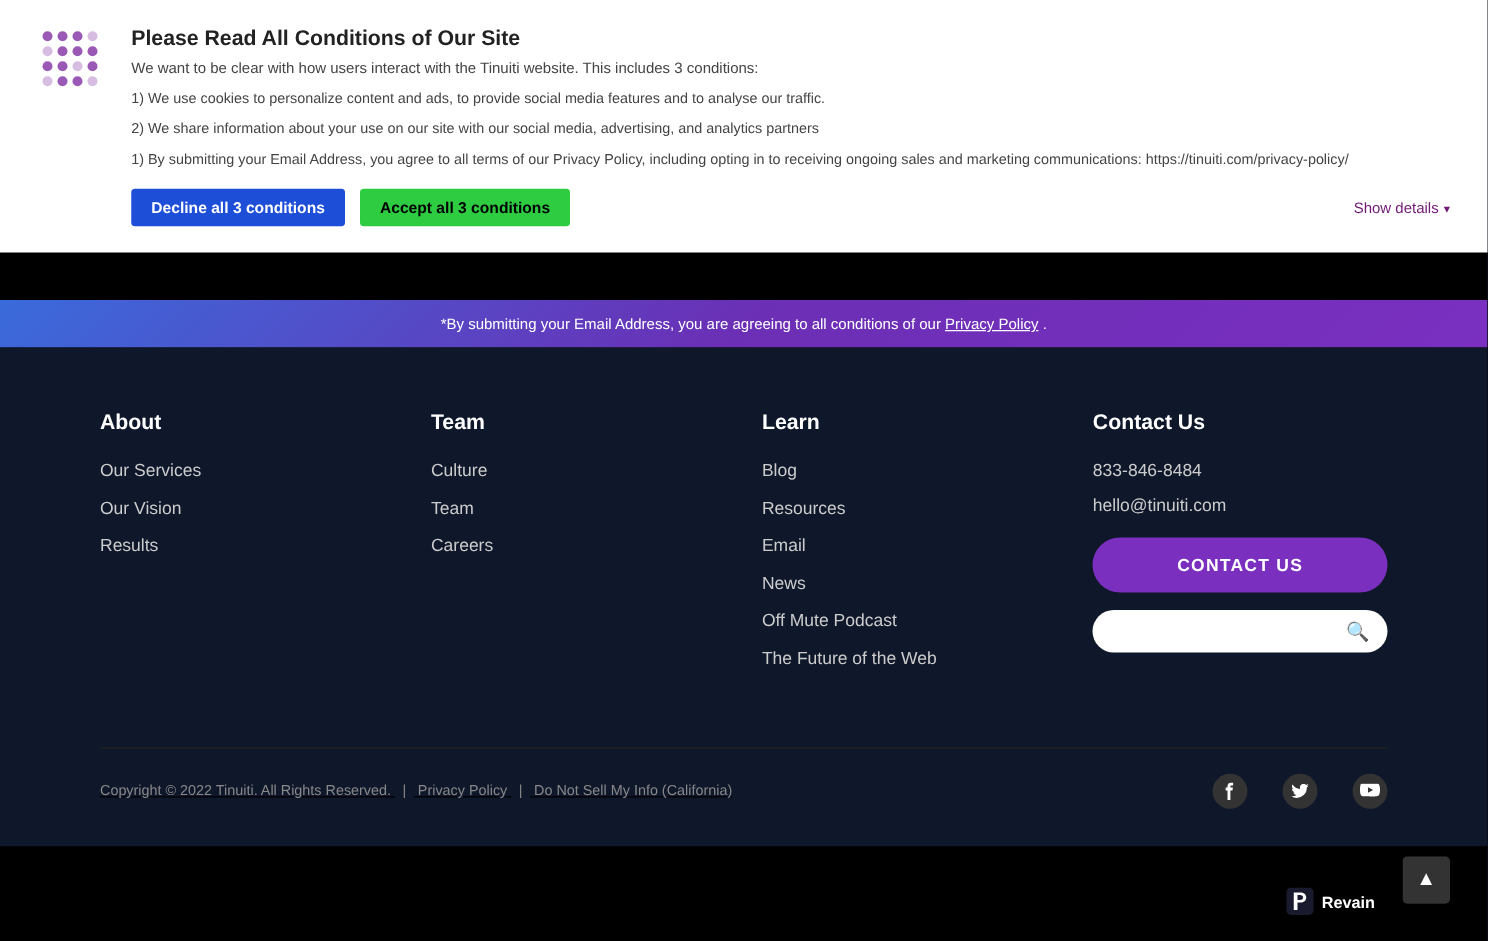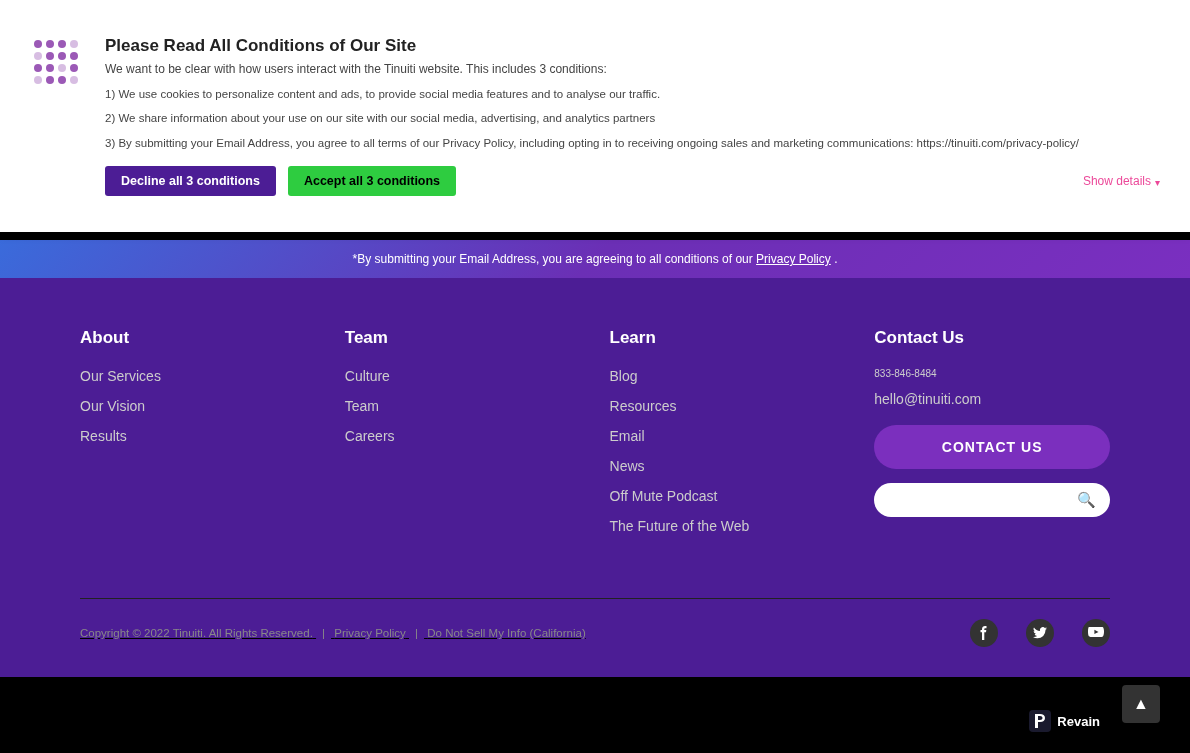--- a/index.html
+++ b/index.html
@@ -3,61 +3,61 @@
   <meta charset="utf-8">
   <style>
     * { margin: 0; padding: 0; box-sizing: border-box; }
     body { font-family: Arial, sans-serif; background: #000; width: 1190px; min-height: 753px; overflow-x: hidden; }
 
     
     .cookie-banner {
       position: absolute;
       top: 0; left: 0; right: 0;
       background: #fff;
-      padding: 36px 30px;
+      padding: 21px 30px;
       display: flex;
       gap: 20px;
       z-index: 100;
       box-shadow: 0 2px 10px rgba(0,0,0,0.2);
     }
     .cookie-logo {
       width: 55px;
       height: 55px;
       flex-shrink: 0;
       display: flex;
       align-items: center;
       justify-content: center;
     }
     .cookie-content { flex: 1; }
     .cookie-title { font-size: 17px; font-weight: bold; color: #222; margin-bottom: 6px; }
     .cookie-intro { font-size: 12px; color: #444; margin-bottom: 10px; }
     .cookie-condition { font-size: 11.5px; color: #444; margin-bottom: 7px; line-height: 1.5; }
     .cookie-actions { display: flex; align-items: center; gap: 12px; margin-top: 14px; }
     .btn-decline {
-      background: #4c1d95;
+      background: #1d4ed8;
       color: #fff;
       border: none;
       padding: 8px 16px;
       border-radius: 3px;
       font-size: 12.5px;
       cursor: pointer;
       font-weight: 600;
     }
     .btn-accept {
       background: #2ecc40;
       color: #000000;
       border: none;
       padding: 8px 16px;
       border-radius: 3px;
       font-size: 12.5px;
       cursor: pointer;
       font-weight: 700;
     }
     .show-details {
-      color: #ec4899;
+      color: #701a75;
       font-size: 12px;
       cursor: pointer;
       display: flex;
       align-items: flex-end;
       gap: 4px;
       margin-left: auto;
     }
     .show-details .chevron { font-size: 10px; }
 
     
@@ -65,21 +65,21 @@
       background: linear-gradient(135deg, #3a6bdb 0%, #6b2fb5 50%, #7a2fc0 100%);
       padding: 12px 12px;
       text-align: center;
       margin-top: 240px;
     }
     .privacy-bar p { font-size: 12px; color: #fff; }
     .privacy-bar a { color: #fff; text-decoration: underline; }
 
     
     .footer {
-      background: #4c1d95;
+      background: #0f172a;
       padding: 50px 80px 30px;
     }
     .footer-grid {
       display: grid;
       grid-template-columns: 1fr 1fr 1fr 1fr;
       gap: 40px;
       margin-bottom: 50px;
     }
     .footer-section-title {
       color: #fff;
@@ -90,21 +90,21 @@
     .footer-link {
       display: block;
       color: #ccc;
       font-size: 14px;
       text-decoration: none;
       margin-bottom: 14px;
       cursor: pointer;
     }
     .contact-phone {
       color: #ccc;
-      font-size: 10px;
+      font-size: 14px;
       margin-bottom: 12px;
     }
     .contact-email {
       color: #ccc;
       font-size: 14px;
       margin-bottom: 18px;
     }
     .btn-contact-us {
       background: #7b2fbe;
       color: #fff;
@@ -210,21 +210,21 @@
       <circle cx="20" cy="44" r="4" fill="#9b59b6"></circle>
       <circle cx="32" cy="44" r="4" fill="#9b59b6"></circle>
       <circle cx="44" cy="44" r="4" fill="#9b59b6" opacity="0.4"></circle>
     </svg>
   </div>
   <div class="cookie-content">
     <div class="cookie-title">Please Read All Conditions of Our Site</div>
     <div class="cookie-intro">We want to be clear with how users interact with the Tinuiti website. This includes 3 conditions:</div>
     <div class="cookie-condition">1) We use cookies to personalize content and ads, to provide social media features and to analyse our traffic.</div>
     <div class="cookie-condition">2) We share information about your use on our site with our social media, advertising, and analytics partners</div>
-    <div class="cookie-condition">3) By submitting your Email Address, you agree to all terms of our Privacy Policy, including opting in to receiving ongoing sales and marketing communications: https://tinuiti.com/privacy-policy/</div>
+    <div class="cookie-condition">1) By submitting your Email Address, you agree to all terms of our Privacy Policy, including opting in to receiving ongoing sales and marketing communications: https://tinuiti.com/privacy-policy/</div>
     <div class="cookie-actions">
       <button class="btn-decline">Decline all 3 conditions</button>
       <button class="btn-accept">Accept all 3 conditions</button>
       <div class="show-details">
         <span>Show details</span>
         <span class="chevron">▾</span>
       </div>
     </div>
   </div>
 </div>

